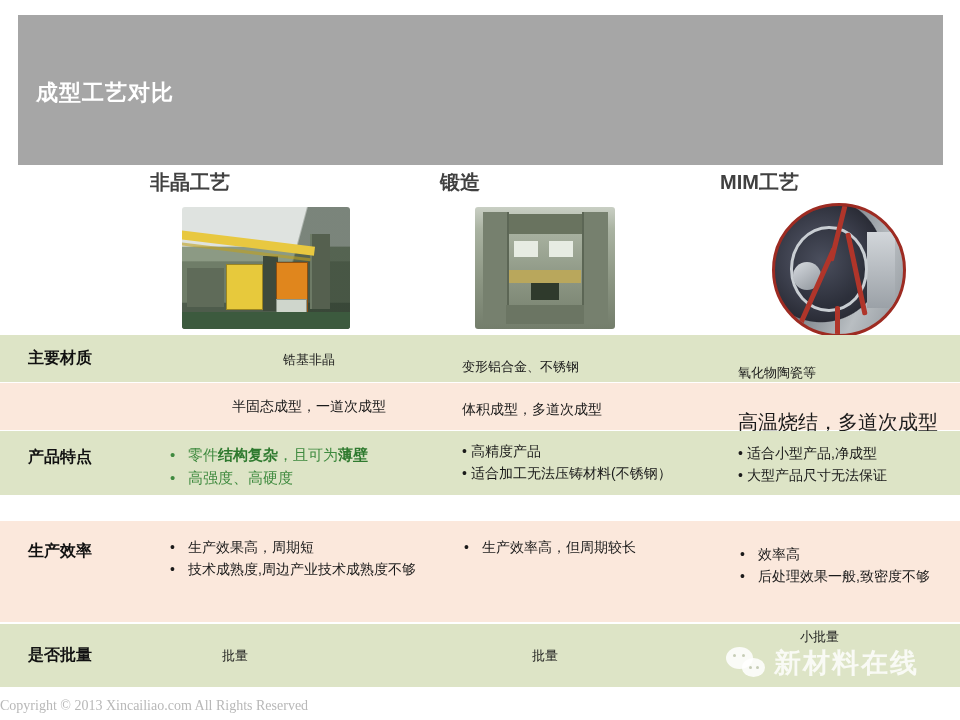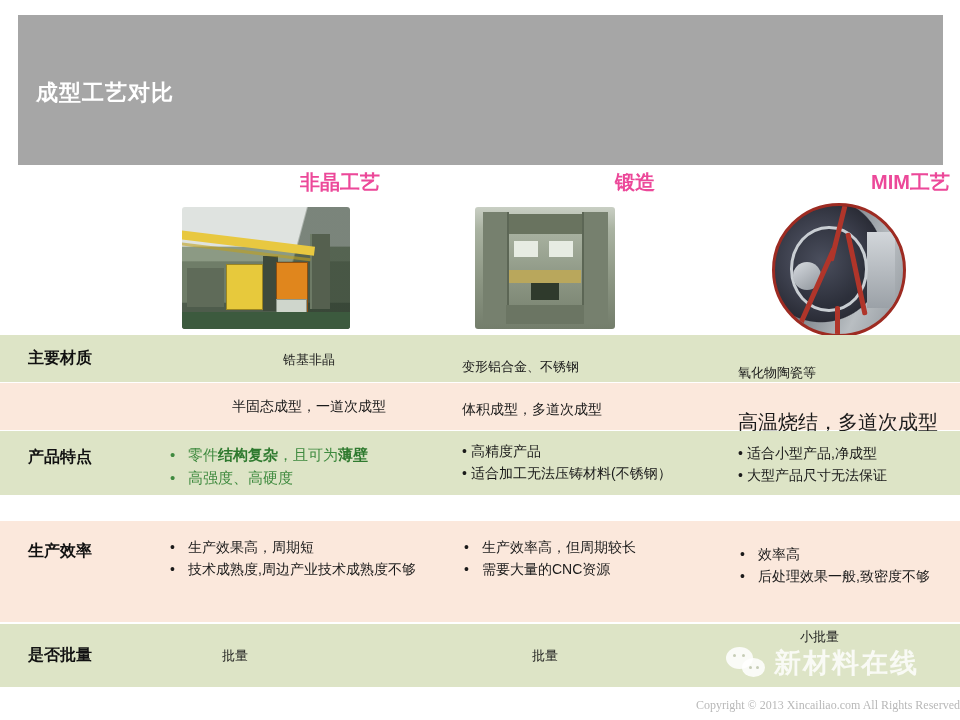--- a/index.html
+++ b/index.html
@@ -40,22 +40,22 @@
     letter-spacing: 1px;
     white-space: nowrap;
   }
 
   
   .col-head {
     position: absolute;
     top: 169px;
     font-size: 20px;
     font-weight: bold;
-    color: #ec4899;
-    text-align: right;
+    color: #404040;
+    text-align: left;
     white-space: nowrap;
   }
   .col-head.c1 { left: 150px; width: 230px; }
   .col-head.c2 { left: 440px; width: 215px; }
   .col-head.c3 { left: 720px; width: 230px; }
 
   
   .photo {
     position: absolute;
     overflow: hidden;
@@ -286,23 +286,23 @@
     letter-spacing: 2px;
     white-space: nowrap;
   }
 
   
   .footer {
     position: absolute;
     left: 0;
     top: 698px;
     width: 960px;
-    text-align: right;
+    text-align: left;
     font-family: "Liberation Serif", "DejaVu Serif", serif;
-    font-size: 12px;
+    font-size: 14px;
     color: #b8b8b8;
     white-space: nowrap;
   }
 </style>
 </head>
 <body>
 
 <div class="slide">
 
   <div class="header-band"></div>
@@ -388,21 +388,20 @@
     <div class="cell c1" style="top:16px">
       <ul class="bul wide">
         <li>生产效果高，周期短</li>
         <li>技术成熟度,周边产业技术成熟度不够</li>
       </ul>
     </div>
 
     <div class="cell c2" style="top:16px">
       <ul class="bul wide">
         <li>生产效率高，但周期较长</li>
-        <li>需要大量的CNC资源</li>
       </ul>
     </div>
 
     <div class="cell c3" style="top:23px">
       <ul class="bul wide">
         <li>效率高</li>
         <li>后处理效果一般,致密度不够</li>
       </ul>
     </div>
   </div>

